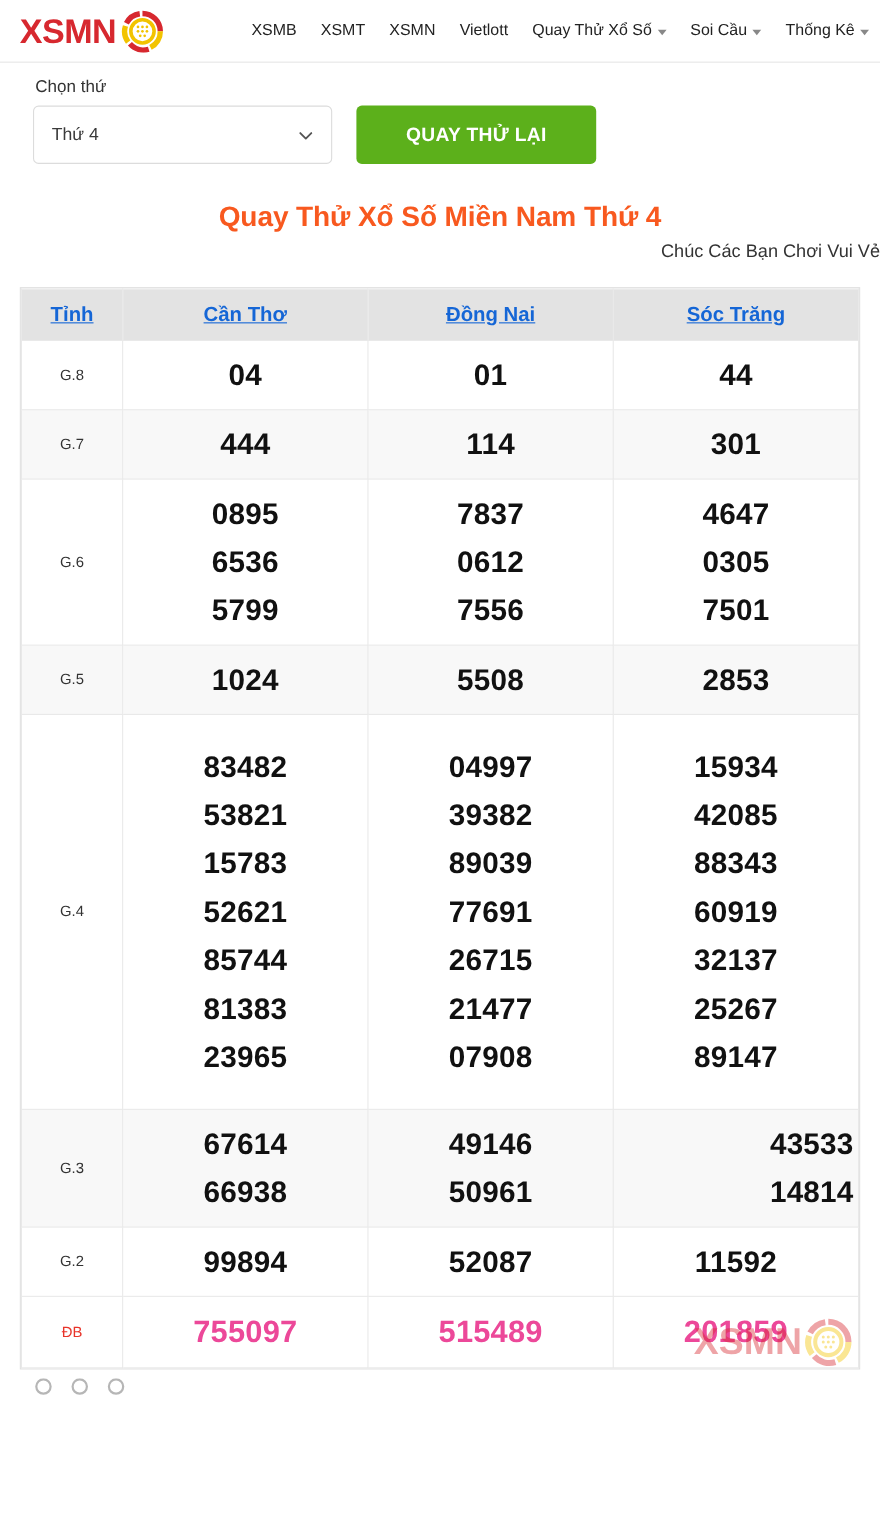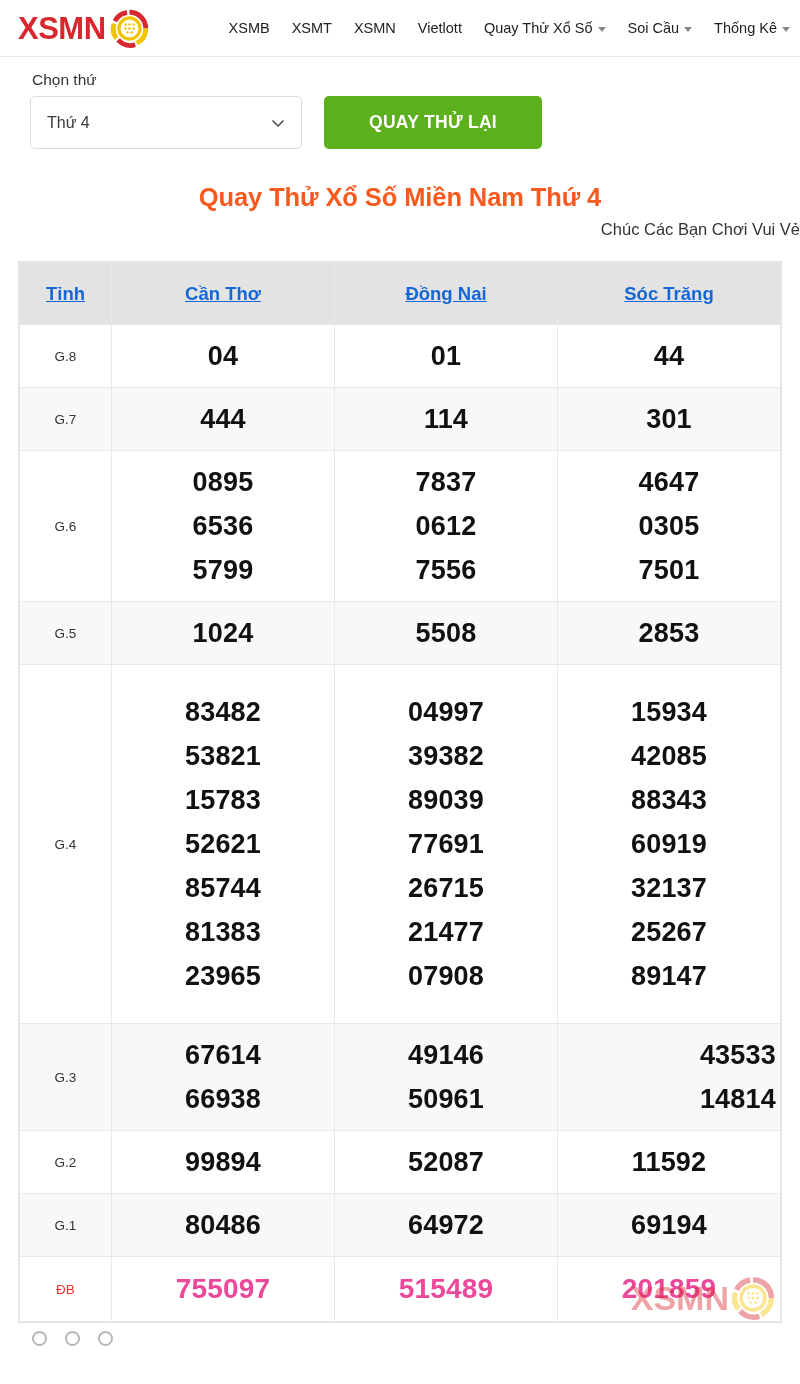--- a/index.html
+++ b/index.html
@@ -159,21 +159,21 @@
     table-layout: fixed;
   }
   table.results th,
   table.results td {
     border: 1px solid #e9e9e9;
     text-align: center;
     vertical-align: middle;
   }
   table.results thead th {
     background: #e3e3e3;
-    height: 62px;
+    height: 47px;
     font-weight: 400;
   }
   .col-prize { width: 92px; }
   .col-prov  { width: auto; }
 
   .th-link {
     color: #1566d6;
     text-decoration: underline;
     font-size: 18.5px;
     font-weight: 700;
@@ -451,32 +451,20 @@
           <td style="padding: 9px 4px;">
             <div class="num">99894</div>
           </td>
           <td style="padding: 9px 4px;">
             <div class="num">52087</div>
           </td>
           <td style="padding: 9px 4px;">
             <div class="num">11592</div>
           </td>
         </tr>
-        <tr class="alt">
-          <td><span class="prize-label">G.1</span></td>
-          <td style="padding: 9px 4px;">
-            <div class="num">80486</div>
-          </td>
-          <td style="padding: 9px 4px;">
-            <div class="num">64972</div>
-          </td>
-          <td style="padding: 9px 4px;">
-            <div class="num">69194</div>
-          </td>
-        </tr>
         <tr class="plain">
           <td><span class="prize-label db">ĐB</span></td>
           <td style="padding: 9px 4px;">
             <div class="num db">755097</div>
           </td>
           <td style="padding: 9px 4px;">
             <div class="num db">515489</div>
           </td>
           <td style="padding: 9px 4px;">
             <div class="num db">201859</div>

